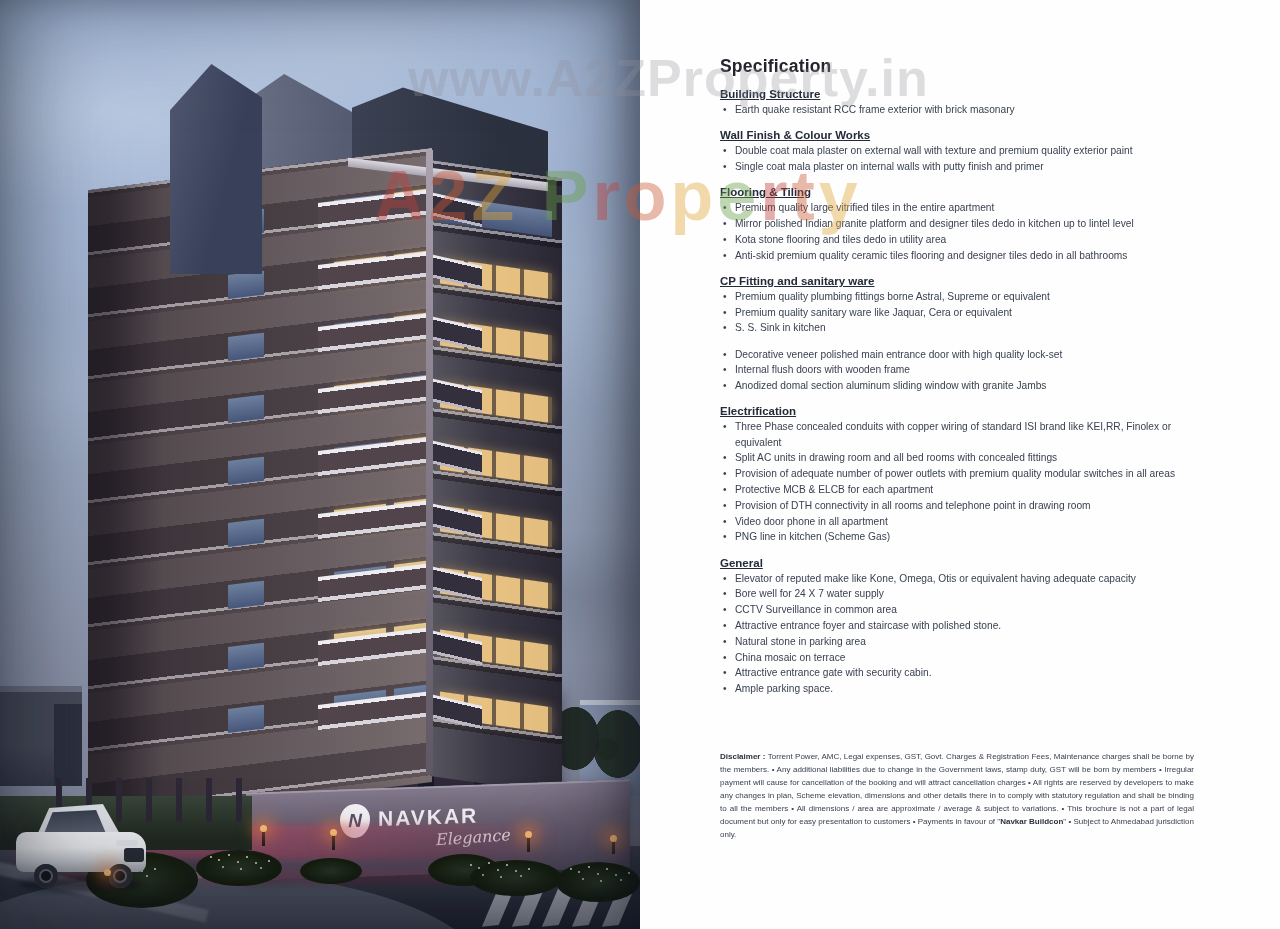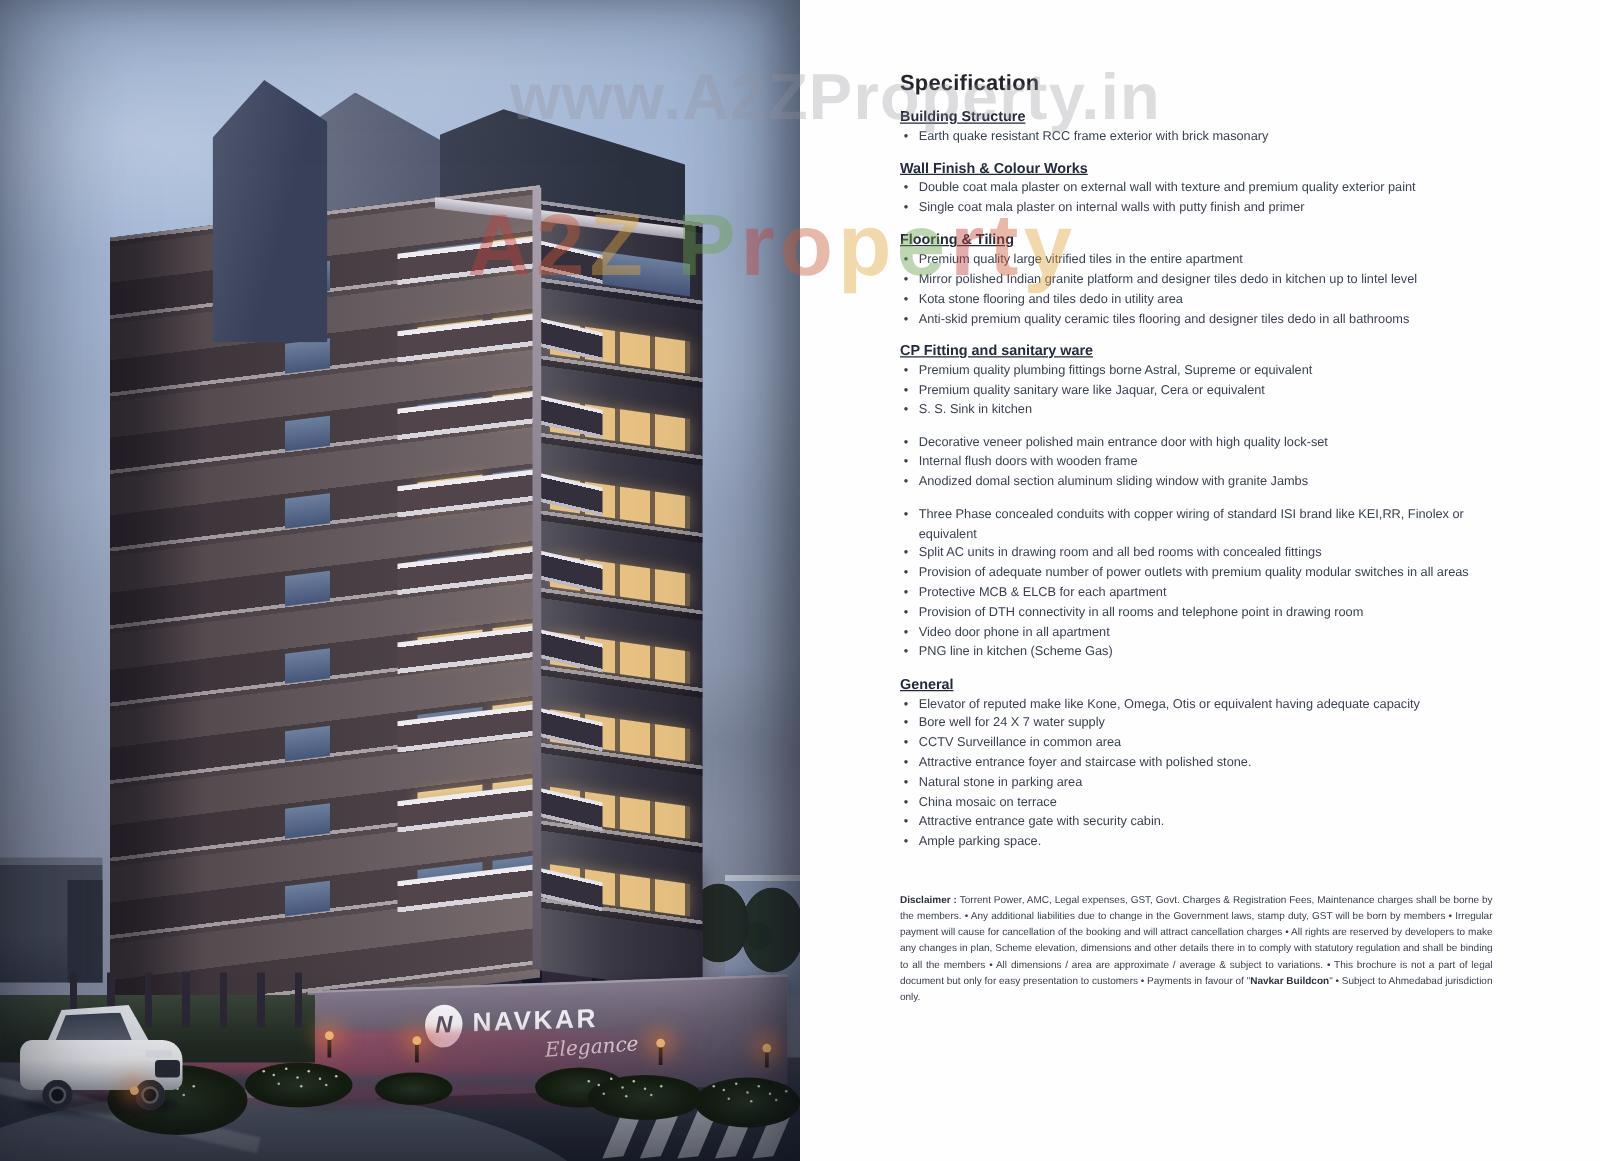--- a/index.html
+++ b/index.html
@@ -138,21 +138,21 @@
     opacity:.42; white-space:nowrap; }
 
   
   .content { position:absolute; left:640px; top:0; width:640px; height:929px; background:#fefefe; padding:56px 60px 0 80px; z-index:2; }
   .content h1 { font-size:17.5px; font-weight:bold; color:#23242c; line-height:20px; margin-bottom:6px; letter-spacing:.2px; }
   .spec-section { margin-top:11px; }
   .spec-section h2 { font-size:11.5px; font-weight:bold; color:#232a3a; line-height:14px; margin-bottom:1px;text-decoration:underline; }
   .spec-section ul { list-style:none; }
   .spec-section li { position:relative; font-size:10.2px; line-height:15.2px; color:#3a4150; padding-left:15px; max-width:470px; margin-bottom:.6px; }
   .spec-section li::before { content:"\2022"; position:absolute; left:3px; top:0; color:#3a4150; }
-  .disclaimer { margin-top:32px; width:474px; font-size:8px; line-height:13px; color:#39404f; text-align:justify; }
+  .disclaimer { margin-top:54px; width:474px; font-size:8px; line-height:13px; color:#39404f; text-align:justify; }
   .disclaimer b { color:#2b3040; }
 </style>
 </head>
 <body>
 
 <div class="page">
 
   <div class="photo">
     <div class="abs sky"></div>
     <div class="abs bg-house-left"></div>
@@ -313,20 +313,21 @@
           </ul>
         </div>
         <div class="spec-section">
           <ul>
             <li>Decorative veneer polished main entrance door with high quality lock-set</li>
             <li>Internal flush doors with wooden frame</li>
             <li>Anodized domal section aluminum sliding window with granite Jambs</li>
           </ul>
         </div>
         <div class="spec-section">
+          <h2>Electrification</h2>
           <ul>
             <li>Three Phase concealed conduits with copper wiring of standard ISI brand like KEI,RR, Finolex or equivalent</li>
             <li>Split AC units in drawing room and all bed rooms with concealed fittings</li>
             <li>Provision of adequate number of power outlets with premium quality modular switches in all areas</li>
             <li>Protective MCB &amp; ELCB for each apartment</li>
             <li>Provision of DTH connectivity in all rooms and telephone point in drawing room</li>
             <li>Video door phone in all apartment</li>
             <li>PNG line in kitchen (Scheme Gas)</li>
           </ul>
         </div>

